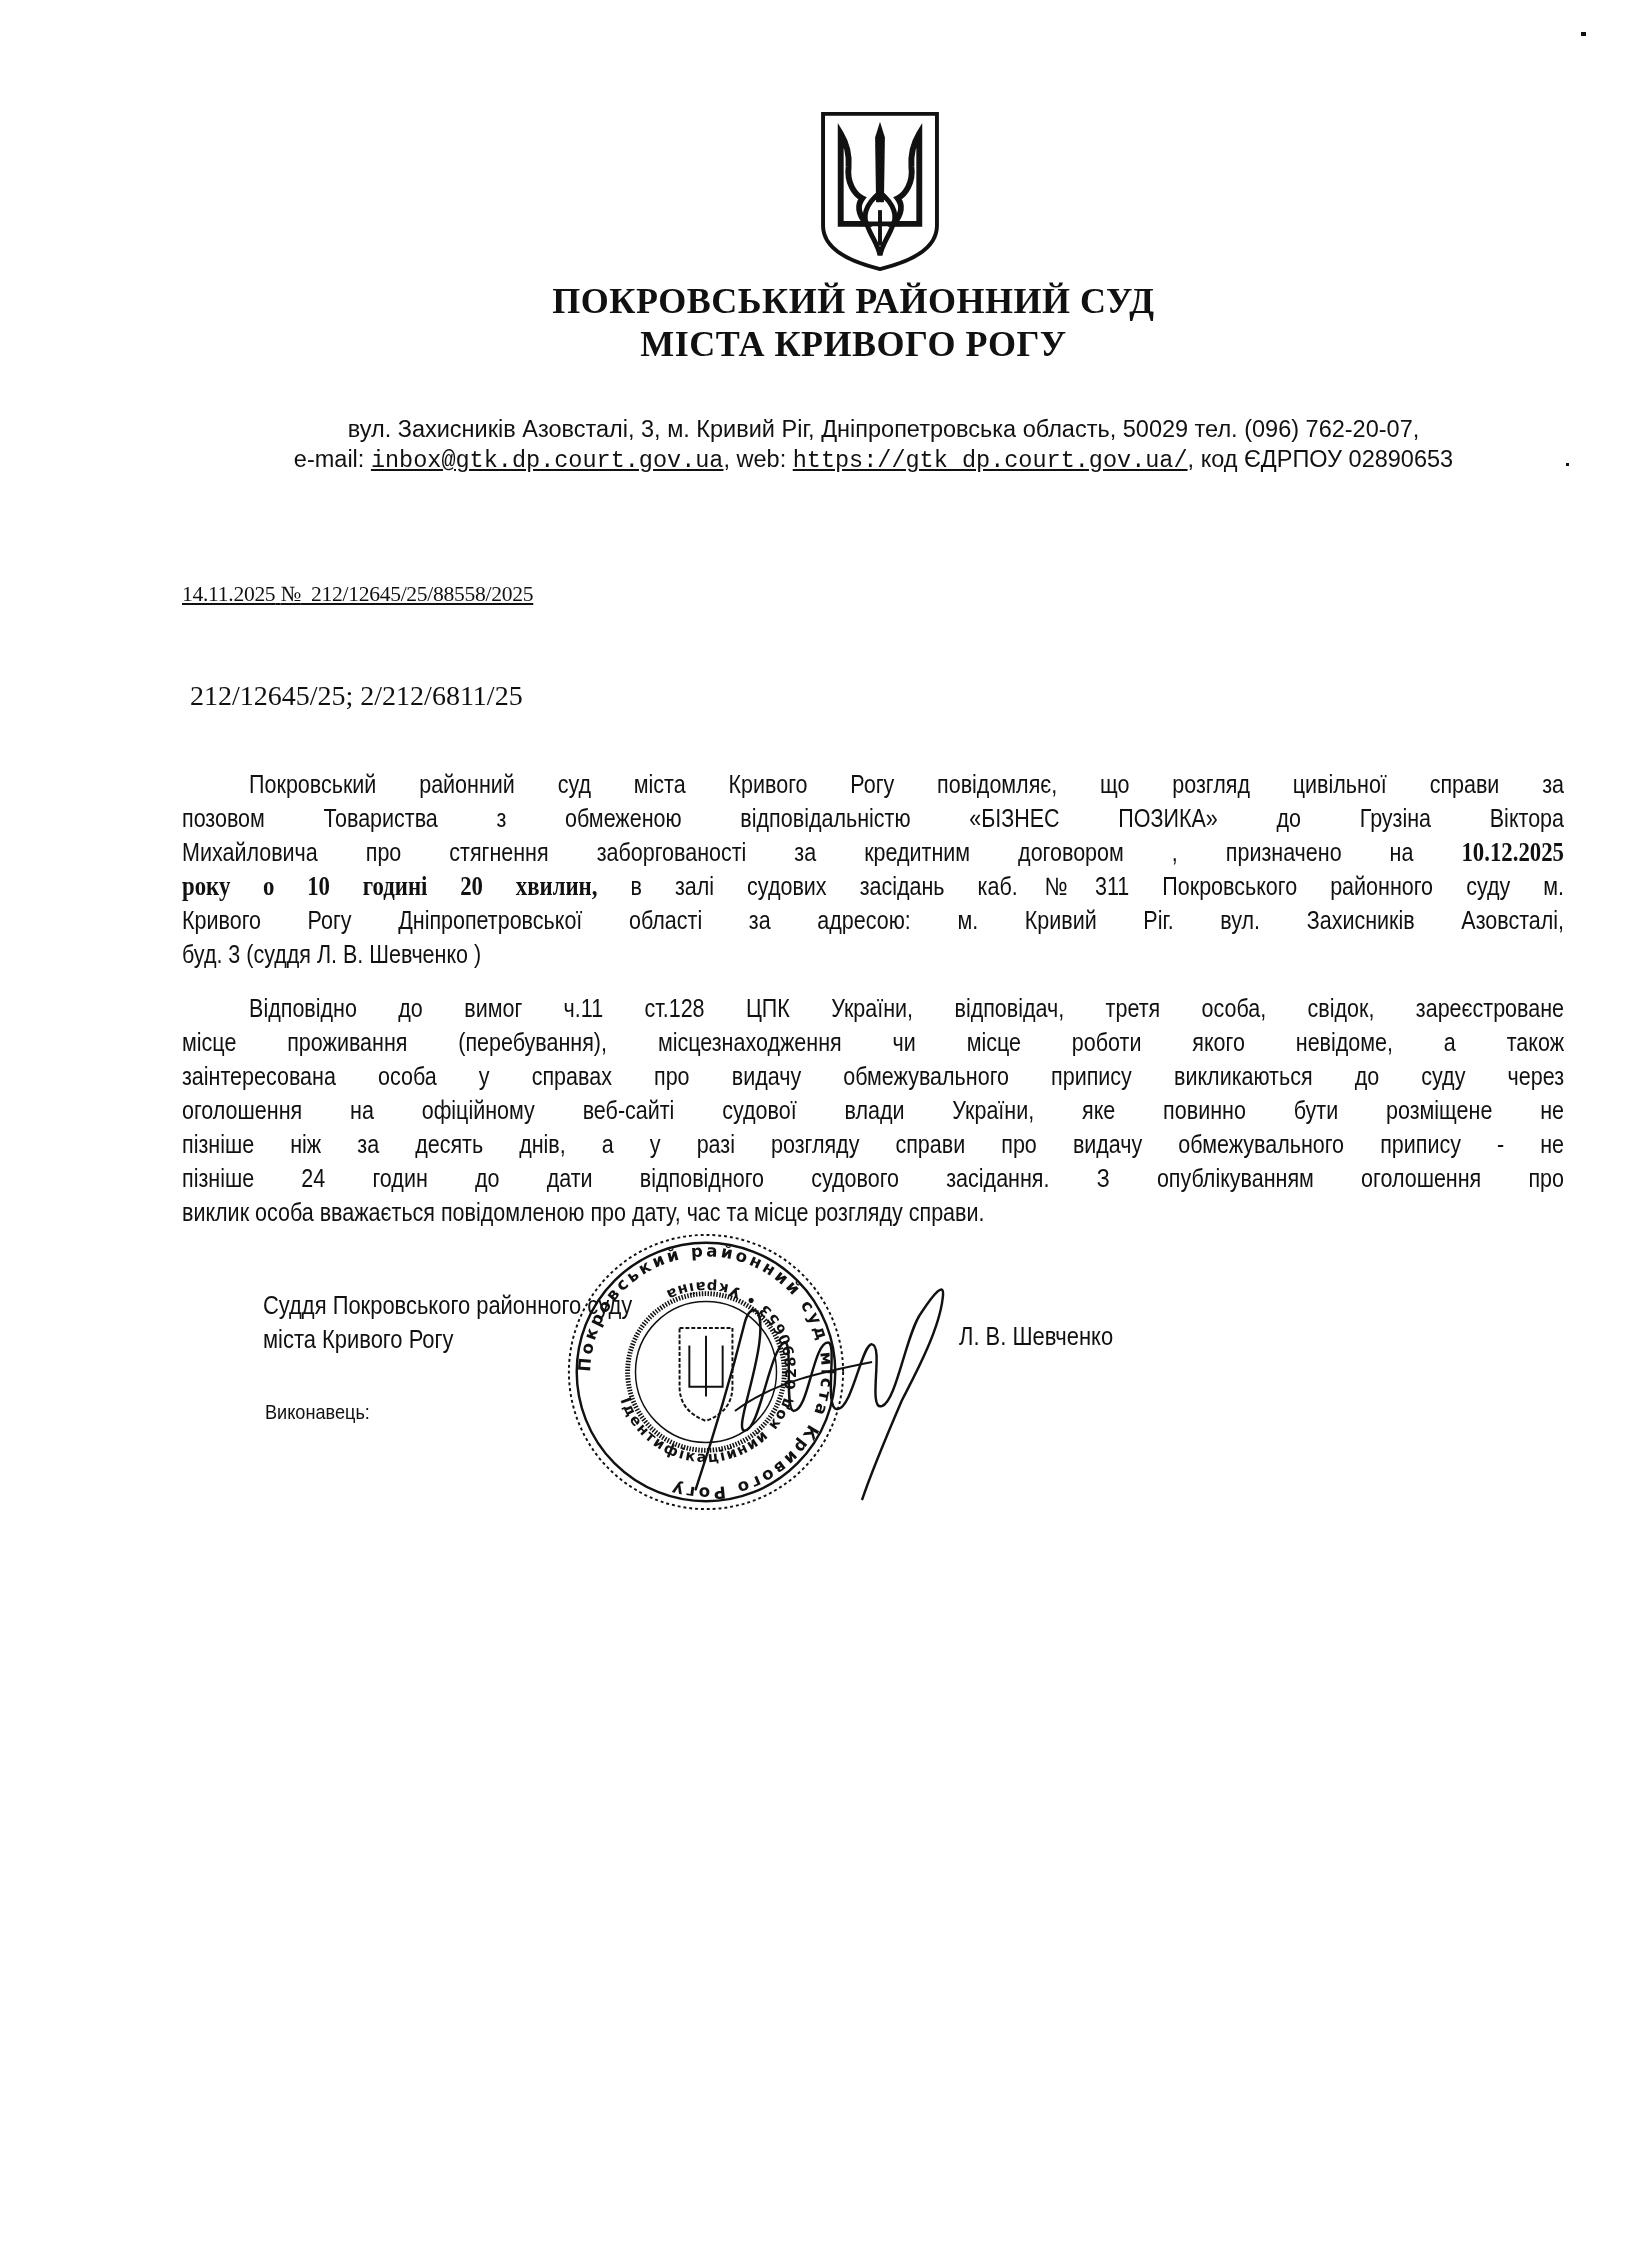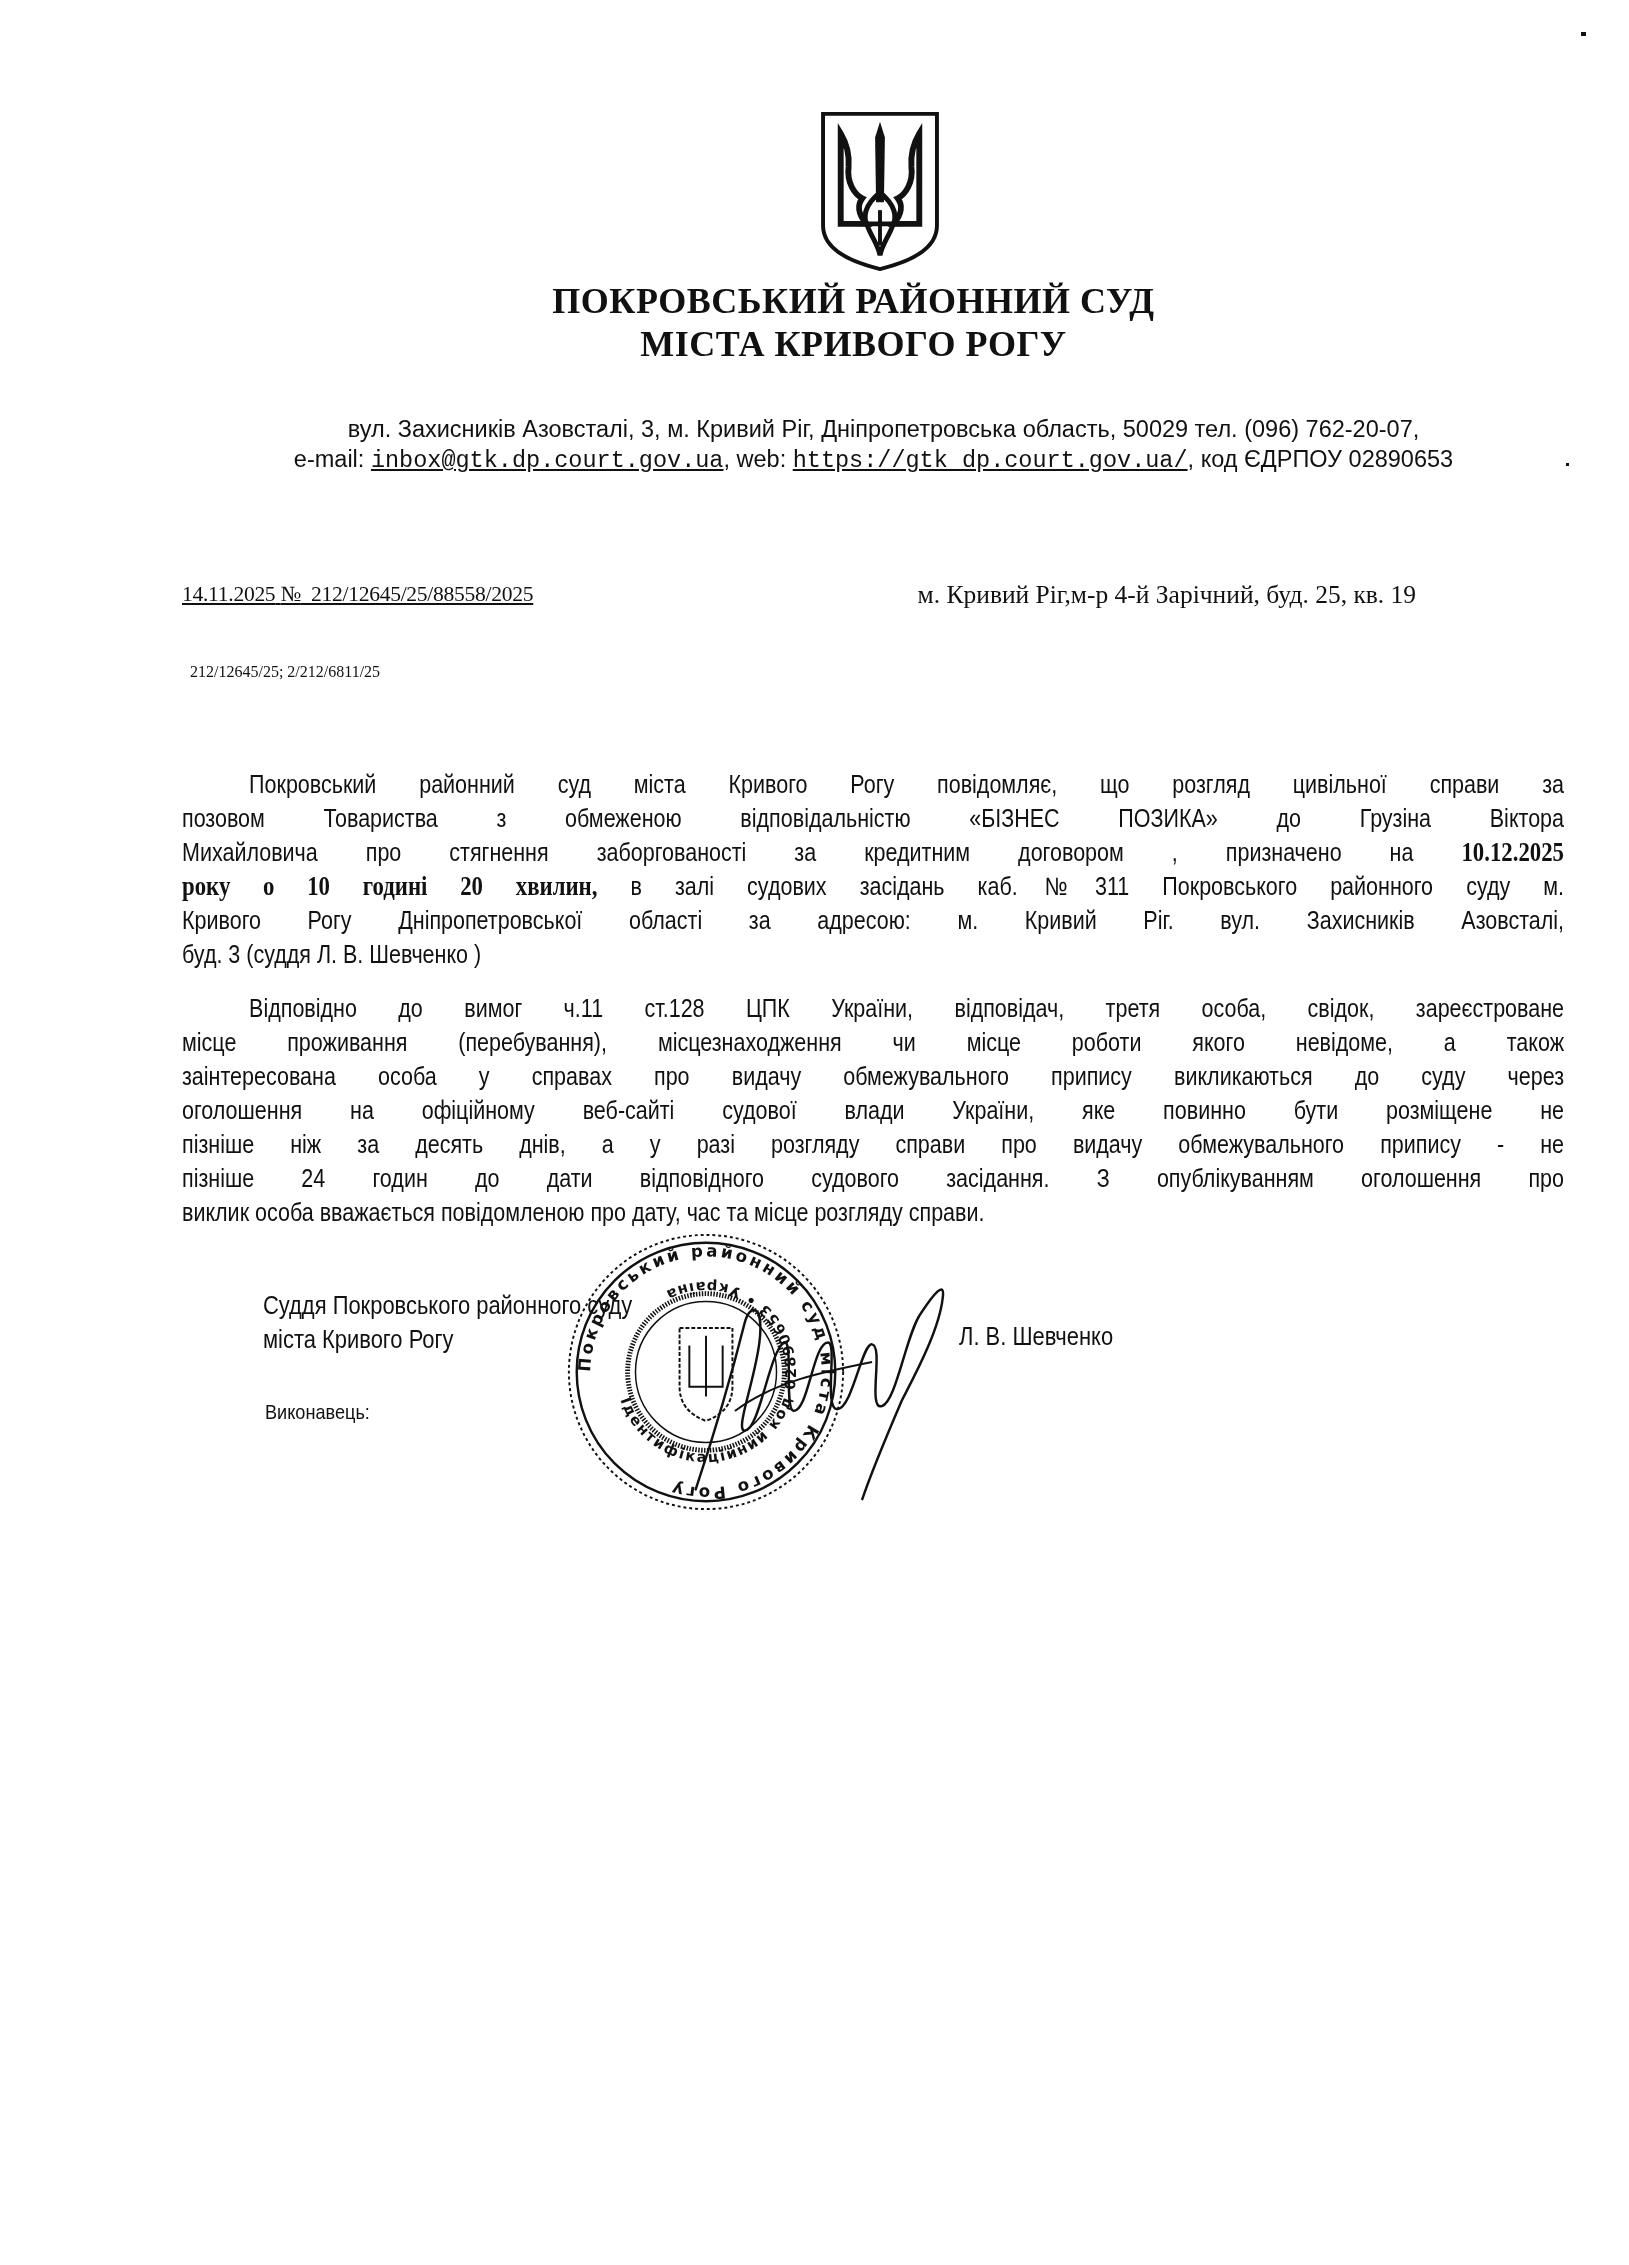--- a/index.html
+++ b/index.html
@@ -28,21 +28,21 @@
     font-size: 23.5px; line-height: 30px; transform-origin: 0 0;
   }
   .contacts span.u { text-decoration: underline; font-family: Liberation Mono, monospace; }
   .contacts.l1 { top: 414px; left: 69px; }
   .contacts.l2 { top: 444px; left: 59px; }
 
   .outgoing {
     position: absolute; left: 182px; top: 582px;
     font-size: 21.6px; text-decoration: underline; letter-spacing: -0.3px;
   }
-  .case-nums { position: absolute; left: 190px; top: 663px; font-size: 16px; }
+  .case-nums { position: absolute; left: 190px; top: 680px; font-size: 28px; }
 
   .recipient { position: absolute; left: 900px; top: 578px; font-size: 25.5px; line-height: 33px; }
   .recipient .addr { padding-left: 17.6px; }
 
   .para {
     position: absolute; left: 182px; width: 1382px;
     font-size: 25px; line-height: 34px; text-align: justify;
     font-family: "Liberation Sans", sans-serif;
     transform: scaleX(0.86); transform-origin: 0 0;
   }
@@ -88,21 +88,20 @@
   </div>
 
   <div class="outgoing">
     <span>14.11.2025</span>
     <span>№</span>&nbsp;
     <span>212/12645/25/88558/2025</span>
   </div>
   <div class="case-nums">212/12645/25; 2/212/6811/25</div>
 
   <div class="recipient">
-    <div class="addr">м. Кривий Ріг,м-р 4-й Зарічний, буд. 25, кв. 19</div>
   </div>
 
   <div class="para p1">
     <span class="line indent">Покровський районний суд міста Кривого Рогу  повідомляє, що розгляд цивільної справи за</span>
     <span class="line">позовом Товариства з обмеженою відповідальністю «БІЗНЕС ПОЗИКА» до Грузіна Віктора</span>
     <span class="line"><span>Михайловича  про стягнення заборгованості за кредитним договором , призначено на </span> <b>10.12.2025</b></span>
     <span class="line"><b>року о 10 годині 20 хвилин,</b> <span>в залі судових засідань каб.№311  Покровського  районного суду м.</span></span>
     <span class="line">Кривого Рогу Дніпропетровської області за адресою: м. Кривий Ріг. вул. Захисників Азовсталі,</span>
     <span class="line last">буд. 3 (суддя  Л.  В.  Шевченко )</span>
   </div>

